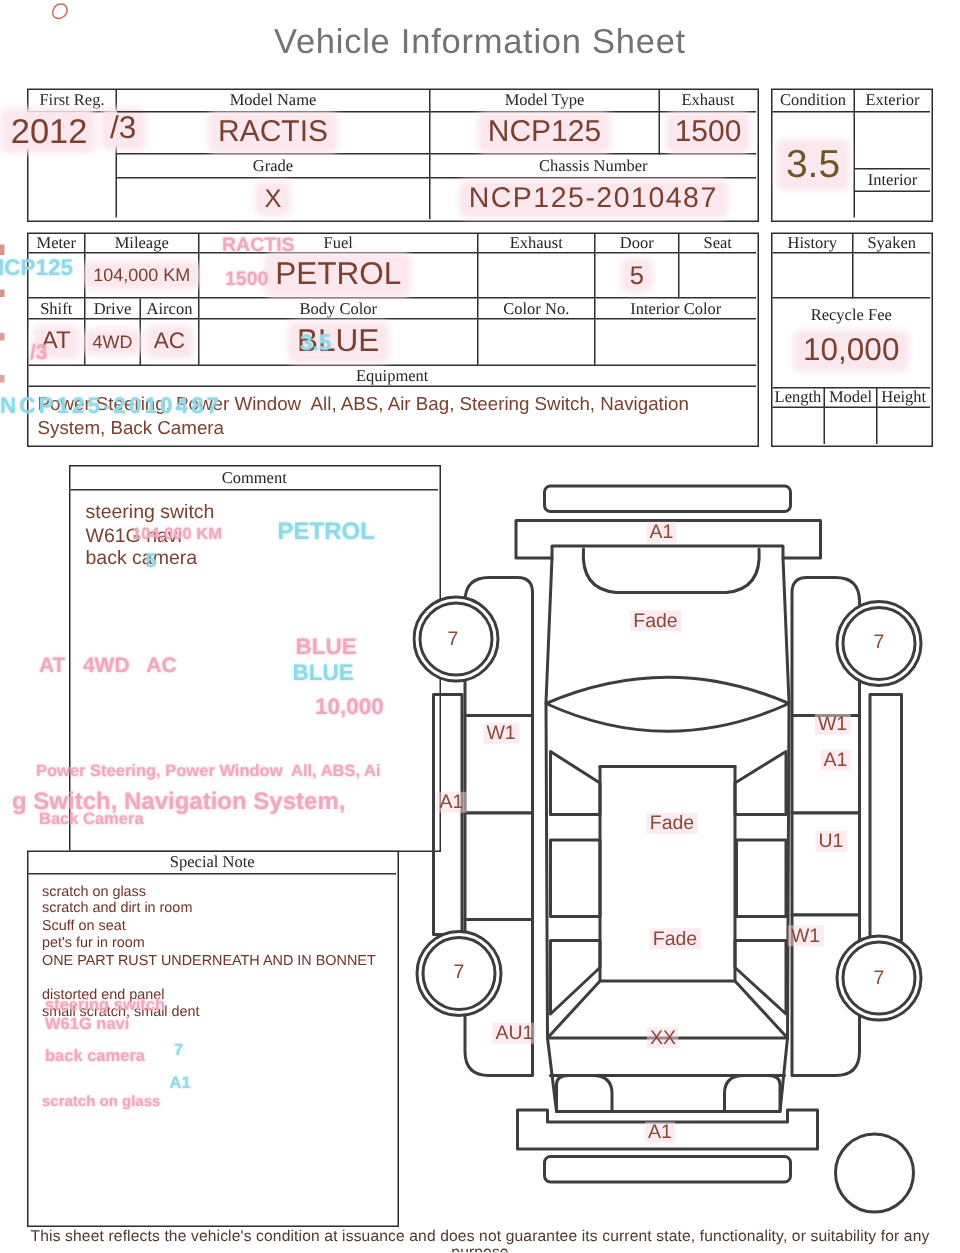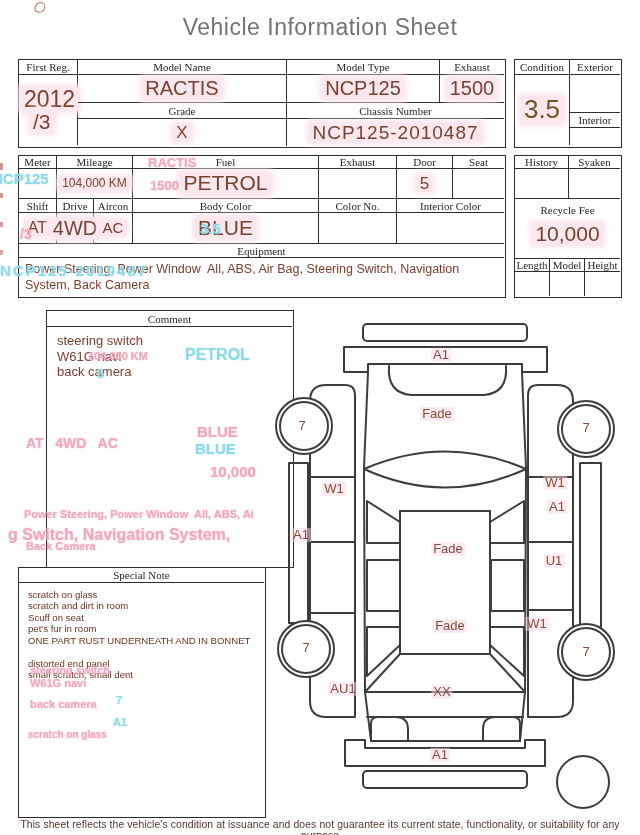--- a/index.html
+++ b/index.html
@@ -38,21 +38,21 @@
   <div class="title">Vehicle Information Sheet</div>
 
   <div class="artifact" style="left:35px;top:2px;width:8px;height:9px;border:1.5px solid #b93a2c;border-radius:55% 45% 60% 40%;opacity:.75;transform:rotate(20deg);"></div>
   <div class="artifact" style="left:0;top:163px;width:2.5px;height:7px;background:#c5483c;opacity:.6;"></div>
   <div class="artifact" style="left:0;top:193px;width:2.5px;height:5px;background:#c5483c;opacity:.6;"></div>
   <div class="artifact" style="left:0;top:222px;width:2.5px;height:5px;background:#c5483c;opacity:.55;"></div>
   <div class="artifact" style="left:0;top:250px;width:2.5px;height:5px;background:#c5483c;opacity:.5;"></div>
 
   <div class="box" style="left:18px;top:59px;width:488px;height:89px;">
     <div class="cell hdr br bb" style="left:0;top:0;width:59px;height:15px;">First Reg.</div>
-    <div class="cell br" style="left:0;top:15px;width:59px;height:70px;flex-direction:column;align-items:flex-start;padding-left:2px;">
+    <div class="cell br" style="left:0;top:15px;width:59px;height:70px;flex-direction:row;align-items:flex-start;padding-left:2px;">
       <span class="val pill" style="font-size:23px;">2012</span>
       <span class="val pill" style="font-size:21px;margin-left:9px;">/3</span>
     </div>
     <div class="cell hdr br bb" style="left:59px;top:0;width:209px;height:15px;">Model Name</div>
     <div class="cell hdr br bb" style="left:268px;top:0;width:153px;height:15px;">Model Type</div>
     <div class="cell hdr bb" style="left:421px;top:0;width:64px;height:15px;">Exhaust</div>
     <div class="cell br bb" style="left:59px;top:15px;width:209px;height:28px;">
       <span class="val pill" style="font-size:20px;">RACTIS</span>
     </div>
     <div class="cell br bb" style="left:268px;top:15px;width:153px;height:28px;">
@@ -107,21 +107,21 @@
     <div class="cell hdr br bb" style="left:38px;top:43px;width:37px;height:14px;">Drive</div>
     <div class="cell hdr br bb" style="left:75px;top:43px;width:39px;height:14px;">Aircon</div>
     <div class="cell hdr br bb" style="left:114px;top:43px;width:186px;height:14px;">Body Color</div>
     <div class="cell hdr br bb" style="left:300px;top:43px;width:78px;height:14px;">Color No.</div>
     <div class="cell hdr bb" style="left:378px;top:43px;width:107px;height:14px;">Interior Color</div>
 
     <div class="cell br bb" style="left:0;top:57px;width:38px;height:31px;">
       <span class="val pill" style="font-size:16px;">AT</span>
     </div>
     <div class="cell br bb" style="left:38px;top:57px;width:37px;height:31px;">
-      <span class="val pill" style="font-size:20px;">4WD</span>
+      <span class="val pill" style="font-size:12px;">4WD</span>
     </div>
     <div class="cell br bb" style="left:75px;top:57px;width:39px;height:31px;">
       <span class="val pill" style="font-size:15px;">AC</span>
     </div>
     <div class="cell br bb" style="left:114px;top:57px;width:186px;height:31px;">
       <span class="val pill" style="font-size:21px;">BLUE</span>
     </div>
     <div class="cell br bb" style="left:300px;top:57px;width:78px;height:31px;"></div>
     <div class="cell bb" style="left:378px;top:57px;width:107px;height:31px;"></div>
 

